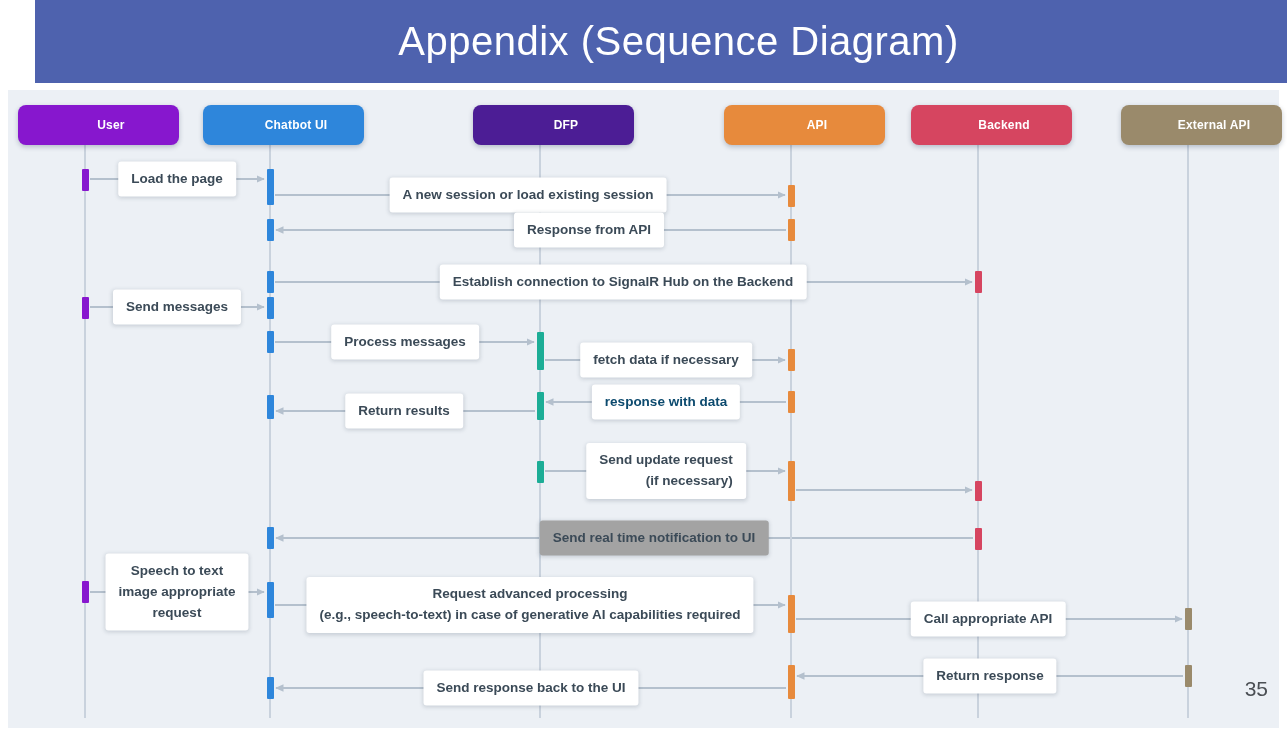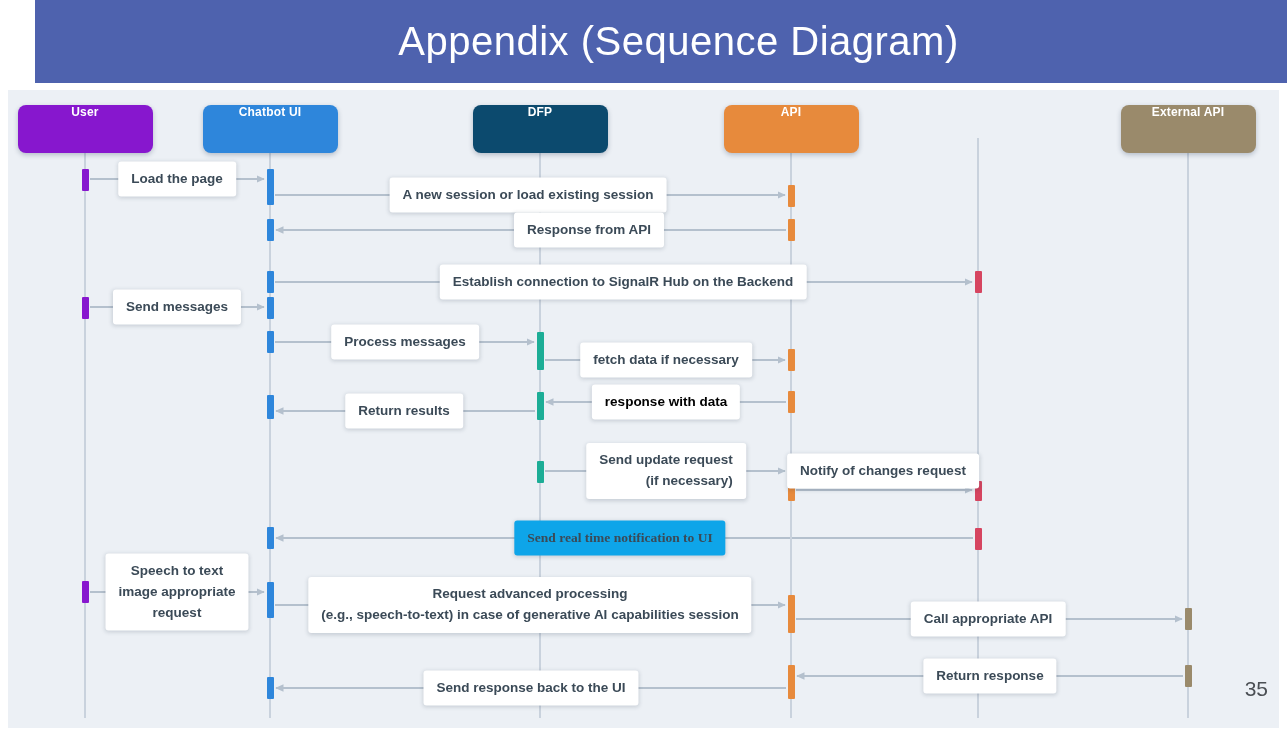--- a/index.html
+++ b/index.html
@@ -13,24 +13,25 @@
   }
   .titlebar h1{
     margin:0;font-size:40px;font-weight:400;color:#ffffff;letter-spacing:.5px;
   }
   .canvas{
     position:absolute;left:8px;top:90px;width:1271px;height:638px;
   }
   .diagram-layer{position:absolute;left:0;top:0;width:1287px;height:736px;}
   .lifeline{position:absolute;width:2px;}
   .actor-box{
-    position:absolute;top:105px;width:135px;height:48px;border-radius:8px;
-    display:flex;justify-content:center;
+    position:absolute;top:105px;width:135px;height:40px;border-radius:8px;
+    display:flex;align-items:center;justify-content:center;
     color:#fff;font-size:12px;font-weight:bold;letter-spacing:.2px;
     box-shadow:0 2px 5px rgba(20,40,70,.25);
+    padding-left:26px;
   }
   .activation{position:absolute;width:7px;border-radius:1px;}
   #arrow-svg{position:absolute;left:0;top:0;width:1287px;height:736px;pointer-events:none;}
   .msg-label{
     position:absolute;transform:translate(-50%,-50%);
     background:#ffffff;color:#3b4a57;border-radius:3px;
     padding:7px 13px;font-size:13.5px;line-height:1.55;font-weight:bold;
     text-align:center;white-space:nowrap;
     box-shadow:0 1px 4px rgba(27,43,65,.18);
   }
@@ -119,64 +120,64 @@
       </div>
       <div class="msg-label" style="left: 177px; top: 307px; background: rgb(255, 255, 255); color: rgb(59, 74, 87);">
         <span>Send messages</span>
       </div>
       <div class="msg-label" style="left: 405px; top: 342px; background: rgb(255, 255, 255); color: rgb(59, 74, 87);">
         <span>Process messages</span>
       </div>
       <div class="msg-label" style="left: 666px; top: 360px; background: rgb(255, 255, 255); color: rgb(59, 74, 87);">
         <span>fetch data if necessary</span>
       </div>
-      <div class="msg-label" style="left: 666px; top: 402px; background: rgb(255, 255, 255); color: #000000;">
+      <div class="msg-label" style="left: 666px; top: 402px; background: rgb(255, 255, 255); color: #0c4a6e;">
         <span>response with data</span>
       </div>
       <div class="msg-label" style="left: 404px; top: 411px; background: rgb(255, 255, 255); color: rgb(59, 74, 87);">
         <span>Return results</span>
       </div>
       <div class="msg-label" style="left: 666px; top: 471px; background: rgb(255, 255, 255); color: rgb(59, 74, 87); text-align: right;">
         <span>Send update request</span>
         <span>(if necessary)</span>
       </div>
-      <div class="msg-label" style="left: 883px; top: 471px; background: rgb(255, 255, 255); color: rgb(59, 74, 87);">
-        <span>Notify of changes request</span>
-      </div>
-      <div class="msg-label" style="left: 620px; top: 538px; background: #0ea5e9; color: rgb(59, 74, 87); font-family: Liberation Serif, serif;">
+      <div class="msg-label" style="left: 654px; top: 538px; background: #a3a3a3; color: rgb(59, 74, 87);">
         <span>Send real time notification to UI</span>
       </div>
       <div class="msg-label" style="left: 177px; top: 592px; background: rgb(255, 255, 255); color: rgb(59, 74, 87);">
         <span>Speech to text</span>
         <span>image appropriate</span>
         <span>request</span>
       </div>
       <div class="msg-label" style="left: 530px; top: 605px; background: rgb(255, 255, 255); color: rgb(59, 74, 87);">
         <span>Request advanced processing</span>
-        <span>(e.g., speech-to-text) in case of generative AI capabilities session</span>
+        <span>(e.g., speech-to-text) in case of generative AI capabilities required</span>
       </div>
       <div class="msg-label" style="left: 988px; top: 619px; background: rgb(255, 255, 255); color: rgb(59, 74, 87);">
         <span>Call appropriate API</span>
       </div>
       <div class="msg-label" style="left: 990px; top: 676px; background: rgb(255, 255, 255); color: rgb(59, 74, 87);">
         <span>Return response</span>
       </div>
       <div class="msg-label" style="left: 531px; top: 688px; background: rgb(255, 255, 255); color: rgb(59, 74, 87); text-align: center;">
         <span>Send response back to the UI</span>
       </div>
       <div class="actor-box" style="left: 17.5px; background: rgb(135, 23, 206);">
         <span>User</span>
       </div>
       <div class="actor-box" style="left: 202.5px; background: rgb(46, 134, 219);">
         <span>Chatbot UI</span>
       </div>
-      <div class="actor-box" style="left: 472.5px; background: #0c4a6e;">
+      <div class="actor-box" style="left: 472.5px; background: #4c1d95;">
         <span>DFP</span>
       </div>
       <div class="actor-box" style="left: 723.5px; background: rgb(231, 138, 60);">
         <span>API</span>
+      </div>
+      <div class="actor-box" style="left: 910.5px; background: rgb(214, 69, 96);">
+        <span>Backend</span>
       </div>
       <div class="actor-box" style="left: 1120.5px; background: rgb(154, 138, 107);">
         <span>External API</span>
       </div>
     </div>
   <div class="page-number">35</div>
 </div>
 
 </body></html>

